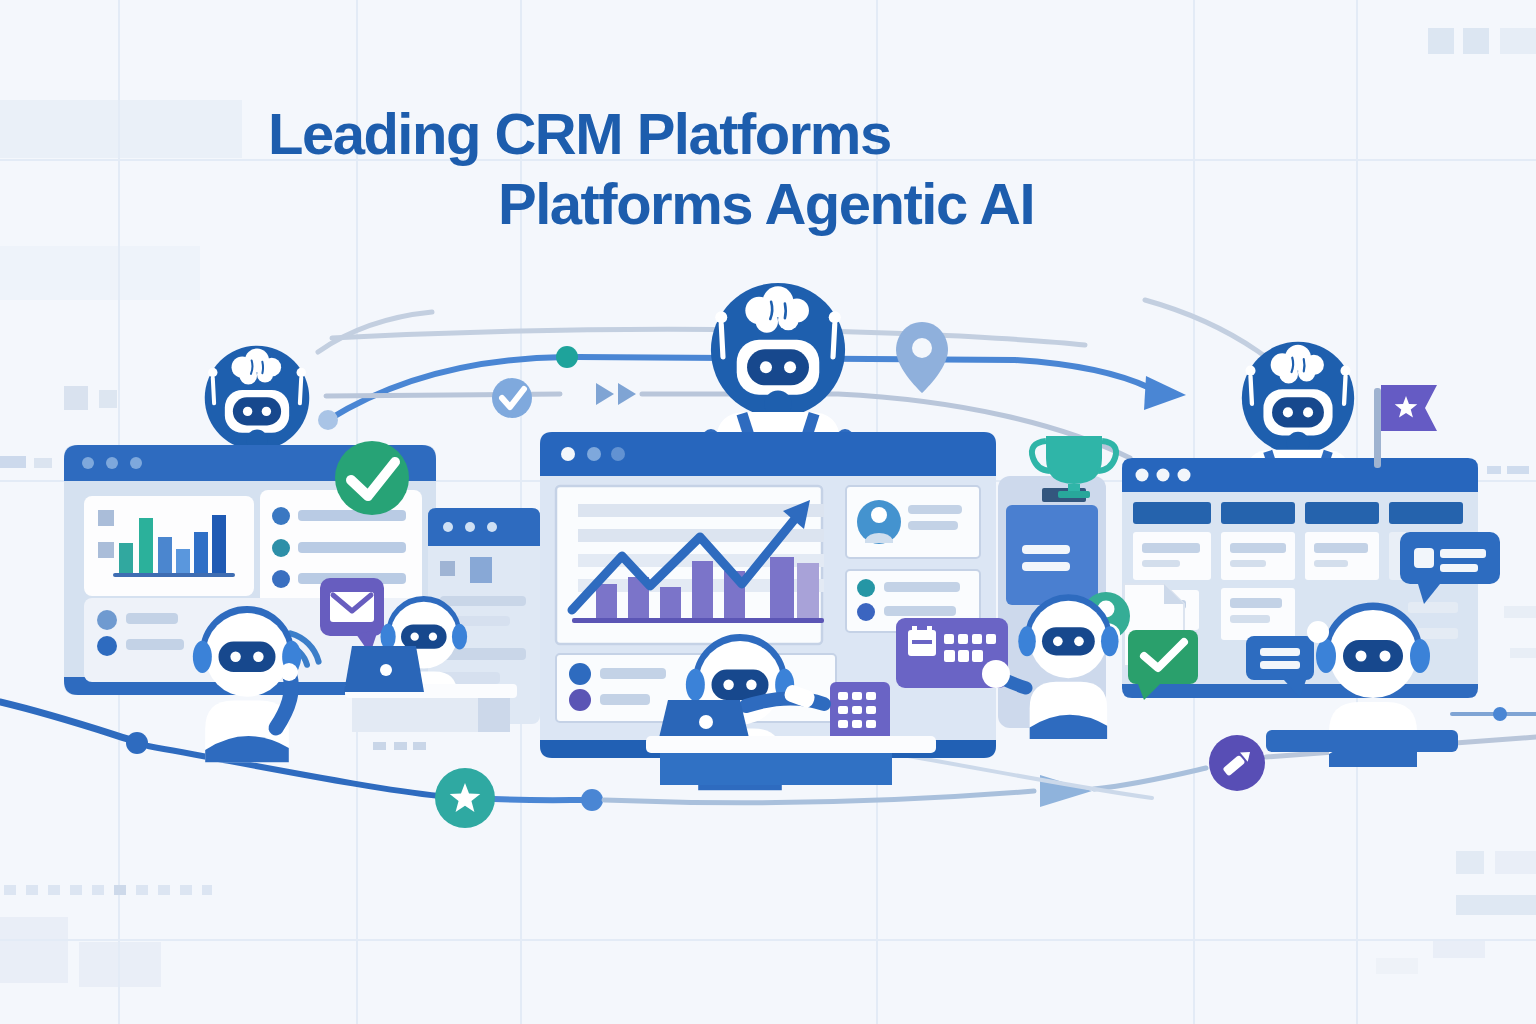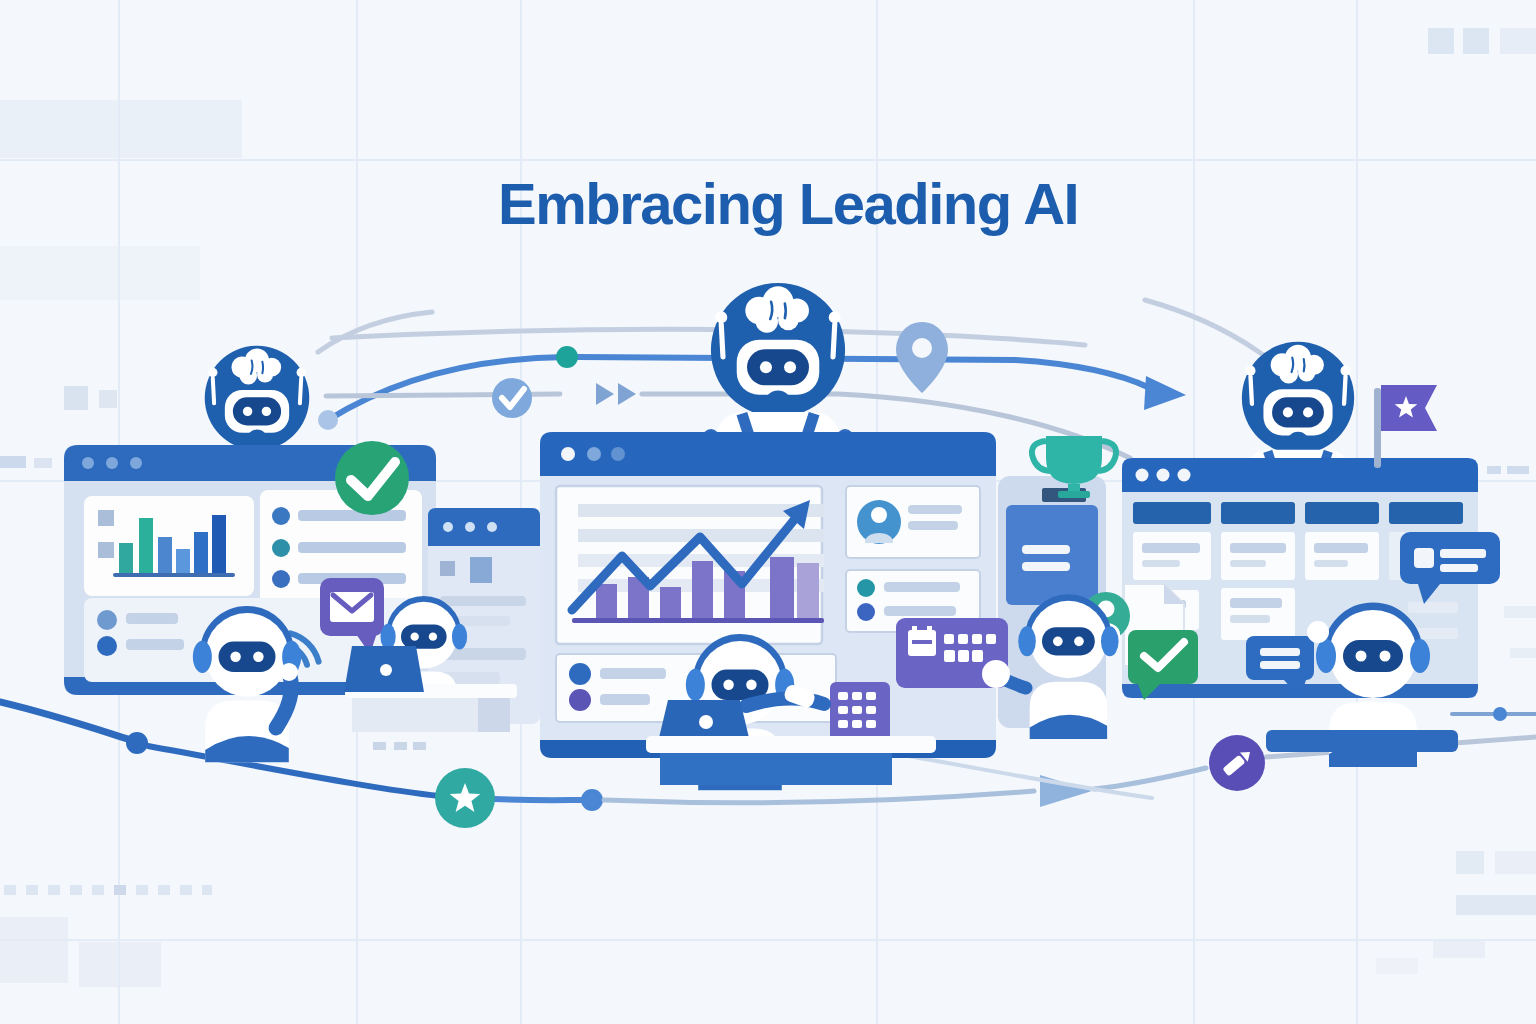--- a/index.html
+++ b/index.html
@@ -446,15 +446,16 @@
     </g>
     <g>
       <circle cx="1237" cy="763" r="28" fill="#584eb5"></circle>
       <g transform="rotate(-40 1237 763)" fill="#fff">
         <rect x="1222" y="758" width="22" height="10" rx="3"></rect>
         <polygon points="1246,757 1254,763 1246,769"></polygon>
       </g>
     </g>
   </svg>
 
-  <div class="title-line" id="title-2">Embracing Leading AI</div>
+  <div class="title-line" id="title-1">Leading CRM Platforms</div>
+  <div class="title-line" id="title-2">Platforms Agentic AI</div>
 
 </div>
 
 </body></html>

